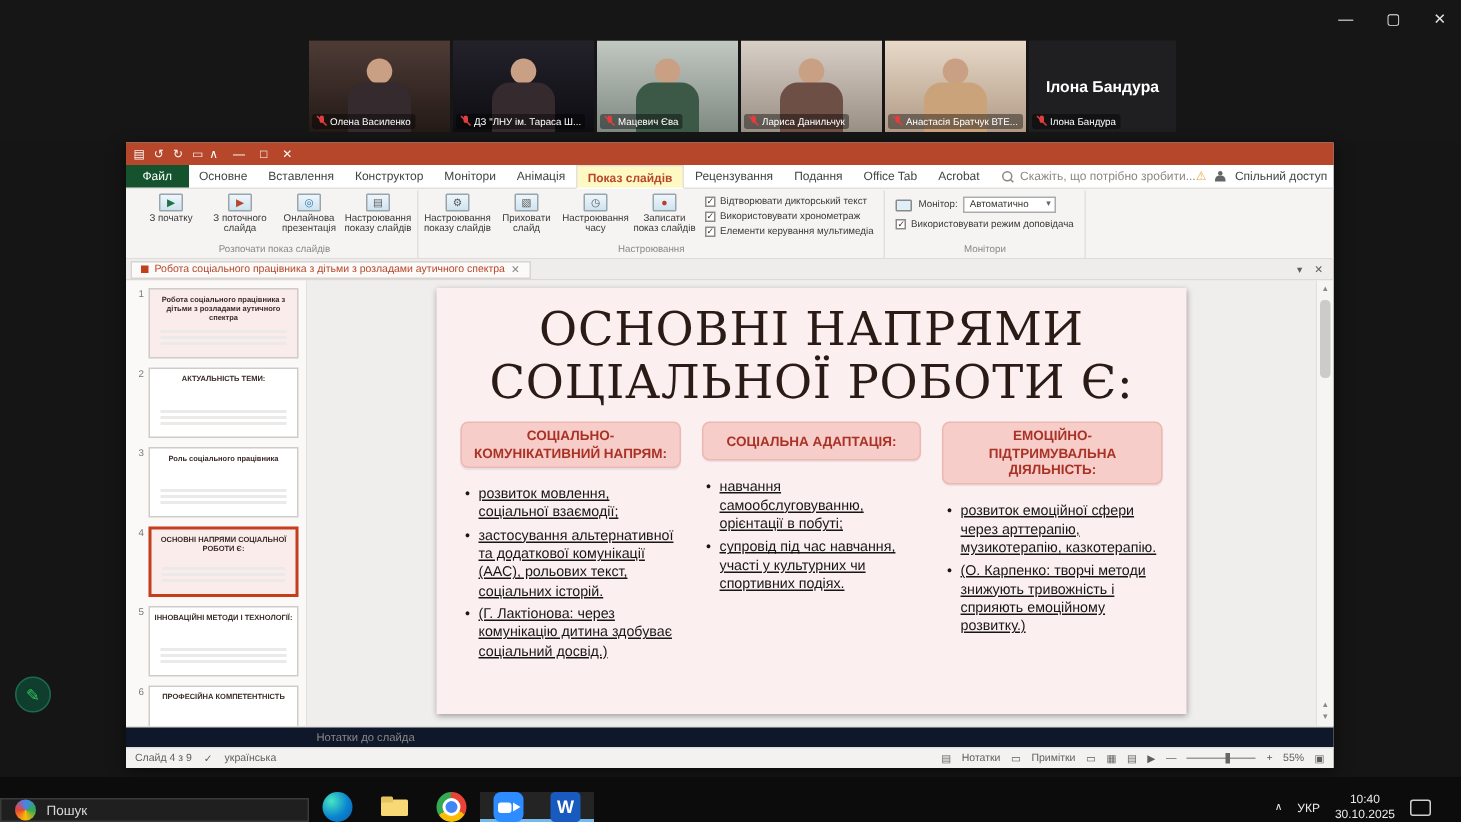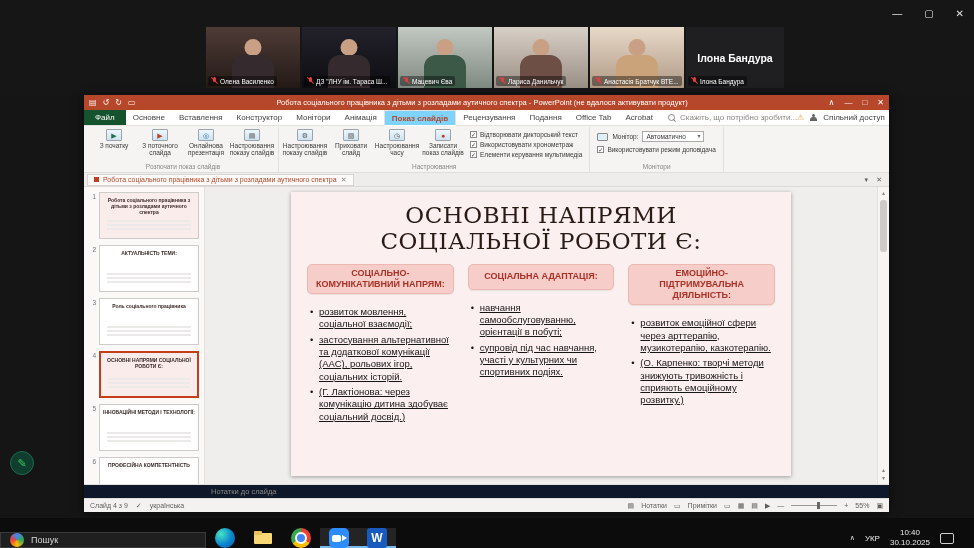--- a/index.html
+++ b/index.html
@@ -37,21 +37,21 @@
   .pp-title{height:15px;background:#B7472A;color:#fff;display:flex;align-items:center;padding:0 5px;font-size:7.5px;gap:4px}
   .qat{display:flex;gap:6px;font-size:8px}
   .qat span{opacity:.95}
   .pp-title .ttext{flex:1;text-align:center;overflow:hidden;white-space:nowrap;text-overflow:ellipsis;padding:0 6px}
   .pp-title .tctr{display:flex;gap:10px;font-size:8px}
 
   .pp-tabs{height:16px;display:flex;align-items:stretch;background:#fff;border-bottom:1px solid #E3E1DF;font-size:8px;color:#444}
   .tabswrap{display:flex;align-items:stretch}
   .tab{padding:0 7px;display:flex;align-items:center;white-space:nowrap}
   .tab.file{background:#14532d;color:#fff;padding:0 11px}
-  .tab.active{color:#B7472A;font-weight:bold;background:#7dd3fc;border:1px solid #E3E1DF;border-bottom:1px solid #fff;margin-bottom:-1px}
+  .tab.active{color:#B7472A;font-weight:bold;background:#fef9c3;border:1px solid #E3E1DF;border-bottom:1px solid #fff;margin-bottom:-1px}
   .tellme{display:flex;align-items:center;gap:4px;color:#8a8885;margin-left:8px;white-space:nowrap}
   .mag{width:8px;height:8px;position:relative;display:inline-block;flex:none}
   .mag::before{content:"";position:absolute;left:0;top:0;width:5px;height:5px;border:1px solid #8a8885;border-radius:50%}
   .mag::after{content:"";position:absolute;left:5px;top:6px;width:3px;height:1px;background:#8a8885;transform:rotate(45deg)}
   .tabs-right{margin-left:auto;display:flex;align-items:center;gap:6px;padding-right:6px;white-space:nowrap}
   .i-warn::after{content:"⚠";color:#E8A33D;font-size:8px}
   .personic{width:7px;height:8px;position:relative;display:inline-block}
   .personic::before{content:"";position:absolute;left:2px;top:0;width:3px;height:3px;border-radius:50%;background:#666}
   .personic::after{content:"";position:absolute;left:0;top:3.5px;width:7px;height:4px;border-radius:3px 3px 0 0;background:#666}
 
@@ -92,21 +92,21 @@
   .thumbrow{display:flex;gap:3px;margin-bottom:6px}
   .tnum{width:9px;font-size:6.5px;color:#777;text-align:right;padding-top:1px;flex:none}
   .thumb{flex:1;height:47px;background:#fff;border:1px solid #CFCBC8;overflow:hidden;position:relative;padding:4px 3px;text-align:center;cursor:default}
   .thumb .tt{font-weight:bold;font-size:5px;line-height:1.2;color:#3a2b28}
   .thumb.pink{background:#FBECEC}
   .thumbrow.selected .thumb{border:2px solid #C43E1C}
   .thumb::after{content:"";position:absolute;left:7px;right:7px;bottom:6px;height:12px;background:repeating-linear-gradient(#eceae8 0 2px,transparent 2px 4px)}
 
   .canvas{flex:1;position:relative;background:#F0EEEC;overflow:hidden;display:flex;justify-content:center}
   .slide{margin-top:5px;width:500px;height:284px;background:#FCEFEF;box-shadow:0 1px 4px rgba(0,0,0,.35);flex:none}
-  .stitle{margin-top:11px;text-align:center;font-family:"DejaVu Serif","Liberation Serif",serif;font-size:23px;line-height:1.12;color:#2B1B16;letter-spacing:.5px}
+  .stitle{margin-top:11px;text-align:center;font-family:"DejaVu Serif","Liberation Serif",serif;font-size:31px;line-height:1.12;color:#2B1B16;letter-spacing:.5px}
   .cols{display:flex;gap:14px;padding:9px 16px 0 16px}
   .col{flex:1;display:flex;flex-direction:column}
   .chead{background:#F7CDC9;border:1px solid #EDB7B2;border-radius:5px;min-height:26px;display:flex;align-items:center;justify-content:center;padding:3px 8px;text-align:center;font-weight:bold;font-size:9px;color:#A93226;line-height:1.25;box-shadow:0 1px 1px rgba(0,0,0,.08)}
   .cbullets{margin-top:12px;padding-left:12px;font-size:9.5px;line-height:1.3;color:#161616}
   .cbullets li{list-style:none;position:relative;margin-bottom:3px}
   .cbullets li::before{content:"•";position:absolute;left:-9px}
   .cbullets li span{text-decoration:underline;text-underline-offset:1px}
 
   .vsb{width:12px;background:#F6F5F4;border-left:1px solid #E2E0DE;display:flex;flex-direction:column;align-items:center;font-size:6px;color:#888;padding:2px 0}
   .vth{width:7px;height:52px;background:#CDCBC9;border-radius:3px;margin-top:3px}
@@ -218,21 +218,20 @@
 
   <div class="pp">
 
     <div class="pp-title">
       <div class="qat">
         <span>▤</span>
         <span>↺</span>
         <span>↻</span>
         <span>▭</span>
       </div>
-      <div class="ttext">Робота соціального працівника з дітьми з розладами аутичного спектра - PowerPoint (не вдалося активувати продукт)</div>
       <div class="tctr">
         <span>∧</span>
         <span>—</span>
         <span>□</span>
         <span>✕</span>
       </div>
     </div>
 
     <div class="pp-tabs">
       <div class="tabswrap">
@@ -449,21 +448,21 @@
           <div class="stitle">
             <div>ОСНОВНІ НАПРЯМИ</div>
             <div>СОЦІАЛЬНОЇ РОБОТИ Є:</div>
           </div>
           <div class="cols">
             <div class="col">
               <div class="chead">СОЦІАЛЬНО-КОМУНІКАТИВНИЙ НАПРЯМ:</div>
               <ul class="cbullets">
 
               <li><span>розвиток мовлення, соціальної взаємодії;</span></li>
-                  <li><span>застосування альтернативної та додаткової комунікації (ААС), рольових ігор, соціальних історій.</span></li>
+                  <li><span>застосування альтернативної та додаткової комунікації (ААС), рольових текст, соціальних історій.</span></li>
                   <li><span>(Г. Лактіонова: через комунікацію дитина здобуває соціальний досвід.)</span></li>
                 </ul>
             </div>
             <div class="col">
               <div class="chead">СОЦІАЛЬНА АДАПТАЦІЯ:</div>
               <ul class="cbullets">
 
               <li><span>навчання самообслуговуванню, орієнтації в побуті;</span></li>
                   <li><span>супровід під час навчання, участі у культурних чи спортивних подіях.</span></li>
                 </ul>

